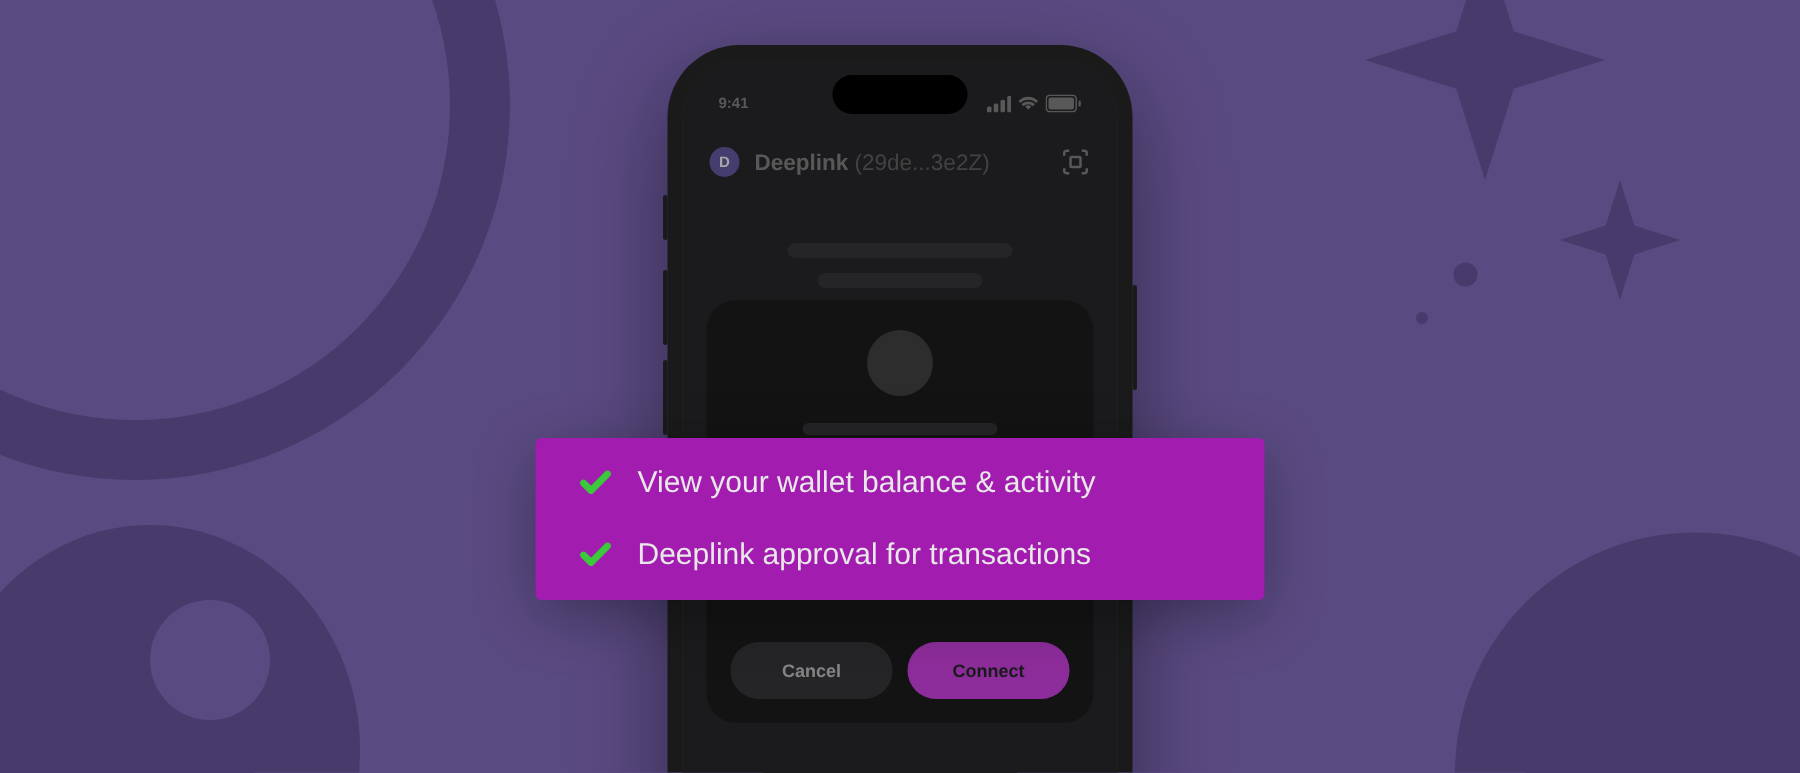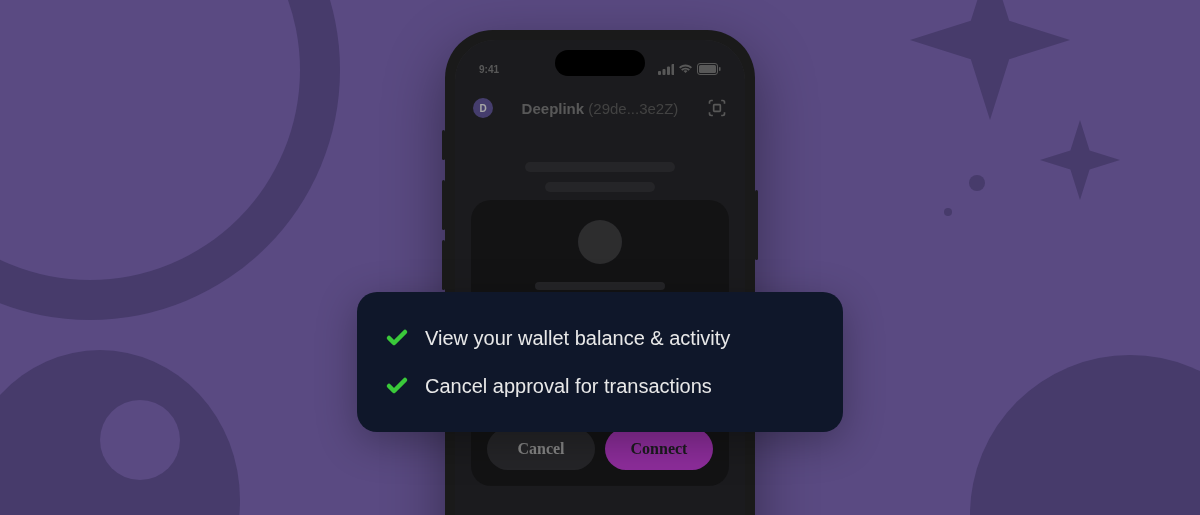--- a/index.html
+++ b/index.html
@@ -193,21 +193,21 @@
       display: flex;
       align-items: center;
       justify-content: center;
       font-size: 10px;
       color: #fff;
       font-weight: 600;
     }
     
     .header-title {
       flex: 1;
-      text-align: center;
+      text-align: left;
       color: #888;
       font-size: 15px;
       font-weight: 600;
     }
     
     .header-title .subtitle {
       color: #666;
       font-weight: 400;
     }
     
@@ -250,46 +250,45 @@
     .modal-buttons {
       display: flex;
       gap: 10px;
     }
     
     .btn {
       flex: 1;
       padding: 12px;
       border-radius: 22px;
       border: none;
-      font-size: 16px;
+      font-size: 12px;
       font-weight: 600;
       cursor: pointer;
-      font-family: Liberation Serif, serif;
     }
     
     .btn-cancel {
       background: #3a3a3e;
       color: #ccc;
     }
     
     .btn-connect {
       background: #d946ef;
       color: #2a2a2e;
     }
     
     
     .permissions-card {
       position: absolute;
       left: 50%;
       top: 292px;
       transform: translateX(-50%);
       width: 486px;
-      background: #0f172a;
-      border-radius: 20px;
-      padding: 28px 28px;
+      background: #a21caf;
+      border-radius: 4px;
+      padding: 12px 28px;
       box-shadow: 0 10px 40px rgba(0,0,0,0.3);
     }
     
     .permission-row {
       display: flex;
       align-items: center;
       gap: 16px;
       padding: 6px 0;
     }
     
@@ -397,15 +396,15 @@
   <div class="permission-row">
     <svg class="check-icon" viewBox="0 0 24 24" fill="none" stroke="currentColor" stroke-width="4.5" stroke-linecap="round" stroke-linejoin="round">
         <polyline points="4 12 9 17 20 6"></polyline>
       </svg>
     <span class="permission-text">View your wallet balance &amp; activity</span>
   </div>
   <div class="permission-row">
     <svg class="check-icon" viewBox="0 0 24 24" fill="none" stroke="currentColor" stroke-width="4.5" stroke-linecap="round" stroke-linejoin="round">
         <polyline points="4 12 9 17 20 6"></polyline>
       </svg>
-    <span class="permission-text">Cancel approval for transactions</span>
+    <span class="permission-text">Deeplink approval for transactions</span>
   </div>
 </div>
 
 </body></html>

